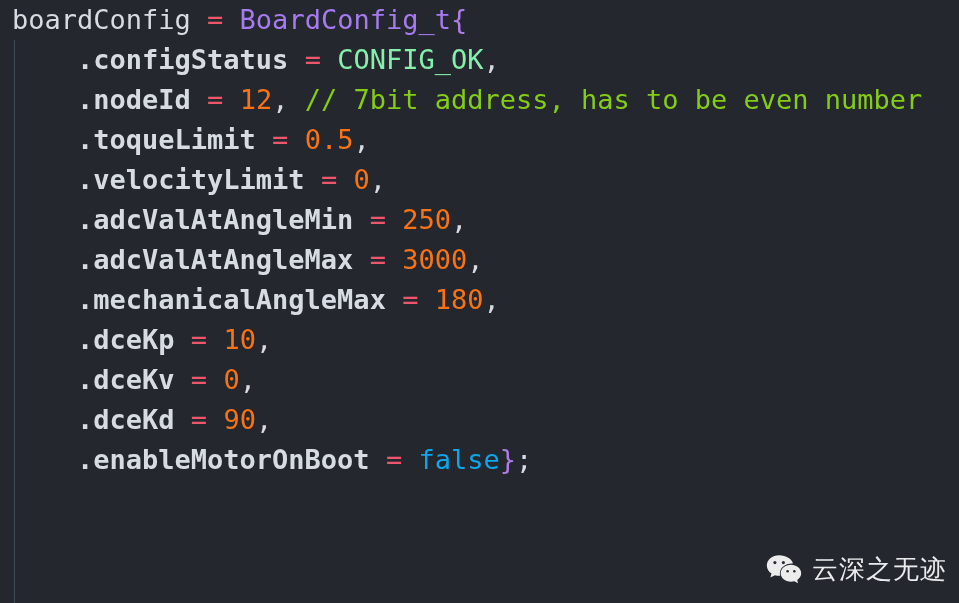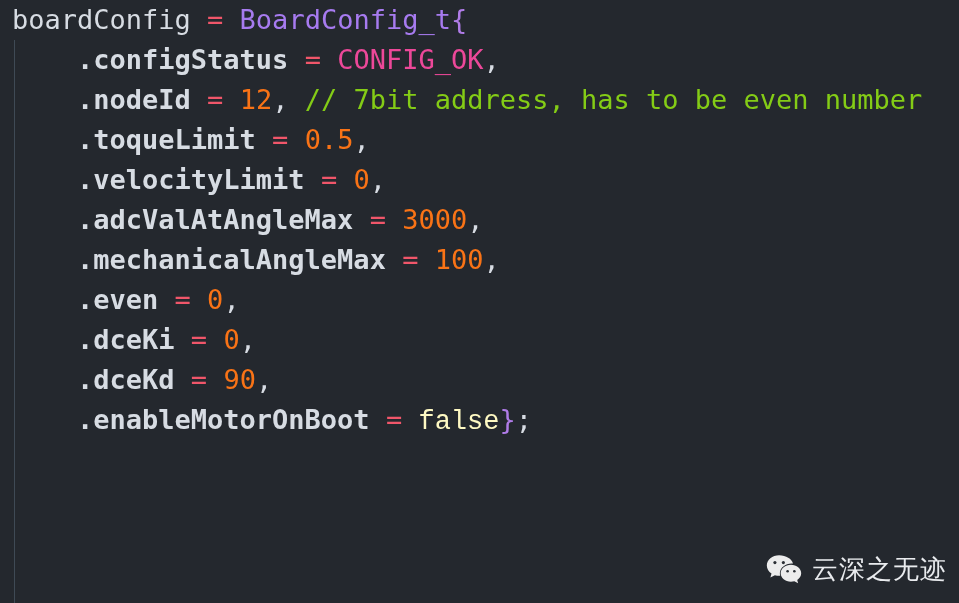--- a/index.html
+++ b/index.html
@@ -45,22 +45,22 @@
     color: #d8dee6;
     padding-left: 12px;
   }
   
   .tok-plain   { color: #d7dce3; }
   .tok-prop    { color: #d7dce3; font-weight: bold; }
   .tok-type    { color: #a77bf0; }
   .tok-brace   { color: #b07ce8; }
   .tok-op      { color: #f0566a; }
   .tok-num     { color: #f97316; }
-  .tok-const   { color: #ec4899; }
-  .tok-bool    { color: #fef9c3; font-family: Liberation Mono, monospace; }
+  .tok-const   { color: #86efac; }
+  .tok-bool    { color: #0ea5e9; }
   .tok-comment { color: #84cc16; }
   .tok-punct   { color: #d7dce3; }
 
   
   #watermark {
     position: absolute;
     right: 12px;
     bottom: 19px;
     display: flex;
     align-items: center;
@@ -86,24 +86,25 @@
 <div id="screen">
 
   <div class="indent-guide"></div>
 
   <div id="code-area">
       <div class="code-line"><span class="tok-plain">boardConfig</span><span class="tok-plain"> </span><span class="tok-op">=</span><span class="tok-plain"> </span><span class="tok-type">BoardConfig_t</span><span class="tok-brace">{</span></div>
       <div class="code-line"><span class="tok-plain">    </span><span class="tok-prop">.configStatus</span><span class="tok-plain"> </span><span class="tok-op">=</span><span class="tok-plain"> </span><span class="tok-const">CONFIG_OK</span><span class="tok-punct">,</span></div>
       <div class="code-line"><span class="tok-plain">    </span><span class="tok-prop">.nodeId</span><span class="tok-plain"> </span><span class="tok-op">=</span><span class="tok-plain"> </span><span class="tok-num">12</span><span class="tok-punct">,</span><span class="tok-plain"> </span><span class="tok-comment">// 7bit address, has to be even number</span></div>
       <div class="code-line"><span class="tok-plain">    </span><span class="tok-prop">.toqueLimit</span><span class="tok-plain"> </span><span class="tok-op">=</span><span class="tok-plain"> </span><span class="tok-num">0.5</span><span class="tok-punct">,</span></div>
       <div class="code-line"><span class="tok-plain">    </span><span class="tok-prop">.velocityLimit</span><span class="tok-plain"> </span><span class="tok-op">=</span><span class="tok-plain"> </span><span class="tok-num">0</span><span class="tok-punct">,</span></div>
+      <div class="code-line"><span class="tok-plain">    </span><span class="tok-prop">.adcValAtAngleMin</span><span class="tok-plain"> </span><span class="tok-op">=</span><span class="tok-plain"> </span><span class="tok-num">250</span><span class="tok-punct">,</span></div>
       <div class="code-line"><span class="tok-plain">    </span><span class="tok-prop">.adcValAtAngleMax</span><span class="tok-plain"> </span><span class="tok-op">=</span><span class="tok-plain"> </span><span class="tok-num">3000</span><span class="tok-punct">,</span></div>
-      <div class="code-line"><span class="tok-plain">    </span><span class="tok-prop">.mechanicalAngleMax</span><span class="tok-plain"> </span><span class="tok-op">=</span><span class="tok-plain"> </span><span class="tok-num">100</span><span class="tok-punct">,</span></div>
-      <div class="code-line"><span class="tok-plain">    </span><span class="tok-prop">.even</span><span class="tok-plain"> </span><span class="tok-op">=</span><span class="tok-plain"> </span><span class="tok-num">0</span><span class="tok-punct">,</span></div>
-      <div class="code-line"><span class="tok-plain">    </span><span class="tok-prop">.dceKi</span><span class="tok-plain"> </span><span class="tok-op">=</span><span class="tok-plain"> </span><span class="tok-num">0</span><span class="tok-punct">,</span></div>
+      <div class="code-line"><span class="tok-plain">    </span><span class="tok-prop">.mechanicalAngleMax</span><span class="tok-plain"> </span><span class="tok-op">=</span><span class="tok-plain"> </span><span class="tok-num">180</span><span class="tok-punct">,</span></div>
+      <div class="code-line"><span class="tok-plain">    </span><span class="tok-prop">.dceKp</span><span class="tok-plain"> </span><span class="tok-op">=</span><span class="tok-plain"> </span><span class="tok-num">10</span><span class="tok-punct">,</span></div>
+      <div class="code-line"><span class="tok-plain">    </span><span class="tok-prop">.dceKv</span><span class="tok-plain"> </span><span class="tok-op">=</span><span class="tok-plain"> </span><span class="tok-num">0</span><span class="tok-punct">,</span></div>
       <div class="code-line"><span class="tok-plain">    </span><span class="tok-prop">.dceKd</span><span class="tok-plain"> </span><span class="tok-op">=</span><span class="tok-plain"> </span><span class="tok-num">90</span><span class="tok-punct">,</span></div>
       <div class="code-line"><span class="tok-plain">    </span><span class="tok-prop">.enableMotorOnBoot</span><span class="tok-plain"> </span><span class="tok-op">=</span><span class="tok-plain"> </span><span class="tok-bool">false</span><span class="tok-brace">}</span><span class="tok-punct">;</span></div>
     </div>
 
   <div id="watermark">
     <span class="wechat-icon-wrap">
       <svg class="wechat-icon" viewBox="0 0 40 33" xmlns="http://www.w3.org/2000/svg" aria-hidden="true">
         <path d="M14.6 1.2C7.0 1.2 0.9 6.3 0.9 12.6c0 3.6 2.0 6.8 5.2 8.9L4.9 26.0l5.0-2.6c1.6 0.5 3.2 0.7 4.7 0.7 0.4 0 0.8 0 1.2 0-0.3-0.9-0.4-1.8-0.4-2.8 0-6.1 5.9-11.0 13.2-11.0 0.5 0 1.0 0 1.4 0.1C28.7 5.2 22.3 1.2 14.6 1.2z" fill="#ececec"></path>
         <circle cx="9.9" cy="9.4" r="1.75" fill="#2a2e34"></circle>
         <circle cx="19.3" cy="9.4" r="1.75" fill="#2a2e34"></circle>

